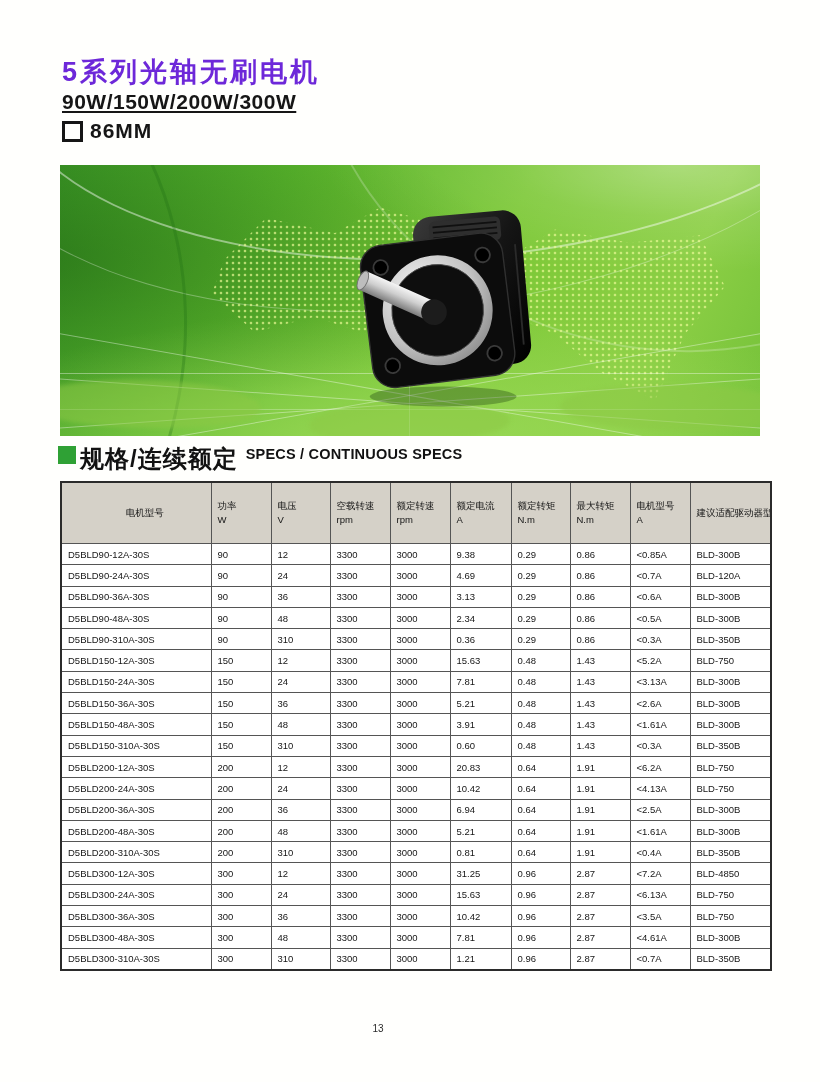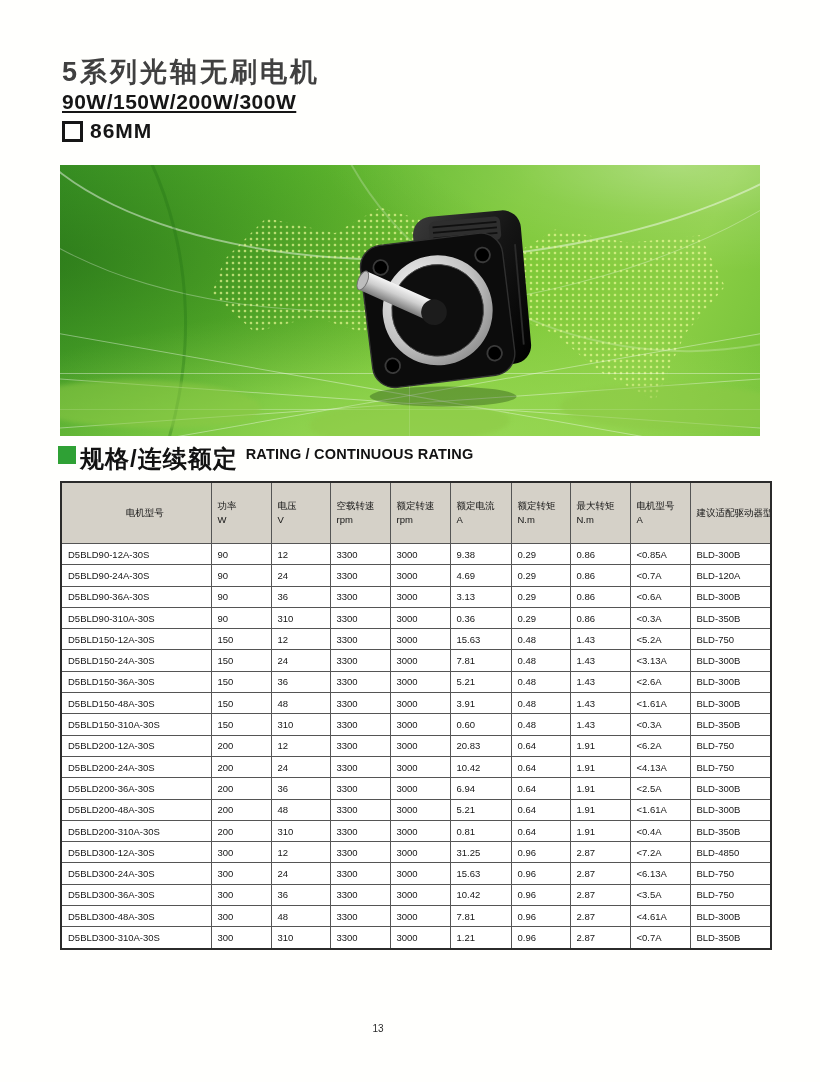--- a/index.html
+++ b/index.html
@@ -4,21 +4,21 @@
 <style>
   html,body{margin:0;padding:0;}
   body{
     width:820px;height:1082px;position:relative;overflow:hidden;
     background:#fffffd;
     font-family:"Liberation Sans","DejaVu Sans",sans-serif;
     -webkit-font-smoothing:antialiased;
   }
   
   .title-block{position:absolute;left:62px;top:56px;}
-  .title-cn{color:#404040;font-size:27px;font-weight:bold;letter-spacing:3px;line-height:32px;}
+  .title-cn{color:#6d28d9;font-size:27px;font-weight:bold;letter-spacing:3px;line-height:32px;}
   .title-power{color:#161616;font-size:21px;font-weight:bold;letter-spacing:.5px;line-height:26px;margin-top:1px;text-decoration:underline;}
   .title-frame{display:flex;align-items:center;margin-top:4px;}
   .frame-square{width:15px;height:15px;border:3px solid #161616;margin-right:7px;}
   .frame-text{color:#161616;font-size:21px;font-weight:bold;letter-spacing:1px;}
   
   .banner{
     position:absolute;left:60px;top:165px;width:700px;height:271px;overflow:hidden;
     background:
       radial-gradient(120% 95% at 88% 0%, rgba(255,255,255,.30) 0%, rgba(255,255,255,.10) 20%, rgba(255,255,255,0) 42%),
       radial-gradient(150% 130% at -5% 35%, rgba(12,70,6,.38) 0%, rgba(12,70,6,0) 46%),
@@ -147,21 +147,21 @@
       <rect x="22" y="119" width="88" height="22" rx="4" fill="url(#shaftG)"></rect>
       <ellipse cx="23" cy="130" rx="5" ry="11" fill="#bdbdbd" stroke="#6f6f6f" stroke-width="1"></ellipse>
       <circle cx="108" cy="130" r="14" fill="#1c1c1c"></circle>
     </g>
   </svg>
 </div>
 
 <div class="section-header">
   <span class="section-square"></span>
   <span class="section-cn">规格/连续额定</span>
-  <span class="section-en">RATING / CONTINUOUS RATING</span>
+  <span class="section-en">SPECS / CONTINUOUS SPECS</span>
 </div>
 
 <table class="specs-table">
   <colgroup>
     <col style="width:150px">
       <col style="width:60px">
       <col style="width:59px">
       <col style="width:60px">
       <col style="width:60px">
     <col style="width:61px">
@@ -243,20 +243,32 @@
         <td>36</td>
         <td>3300</td>
         <td>3000</td>
         <td>3.13</td>
         <td>0.29</td>
         <td>0.86</td>
         <td>&lt;0.6A</td>
         <td>BLD-300B</td>
       </tr>
       <tr>
+        <td>D5BLD90-48A-30S</td>
+        <td>90</td>
+        <td>48</td>
+        <td>3300</td>
+        <td>3000</td>
+        <td>2.34</td>
+        <td>0.29</td>
+        <td>0.86</td>
+        <td>&lt;0.5A</td>
+        <td>BLD-300B</td>
+      </tr>
+      <tr>
         <td>D5BLD90-310A-30S</td>
         <td>90</td>
         <td>310</td>
         <td>3300</td>
         <td>3000</td>
         <td>0.36</td>
         <td>0.29</td>
         <td>0.86</td>
         <td>&lt;0.3A</td>
         <td>BLD-350B</td>

